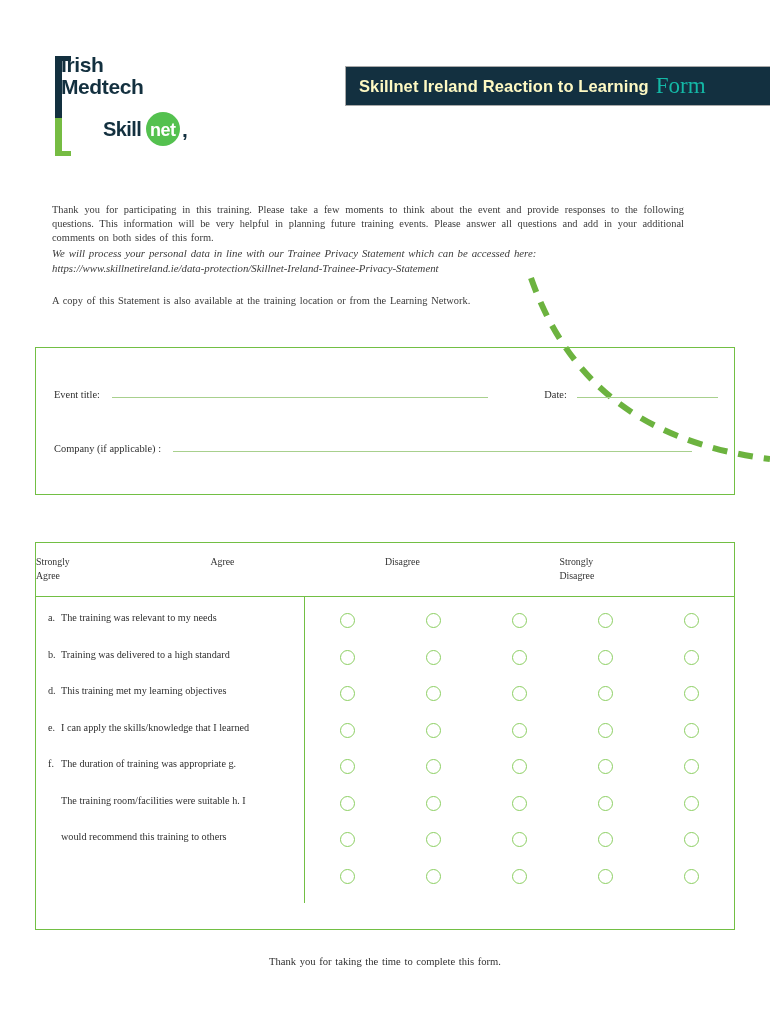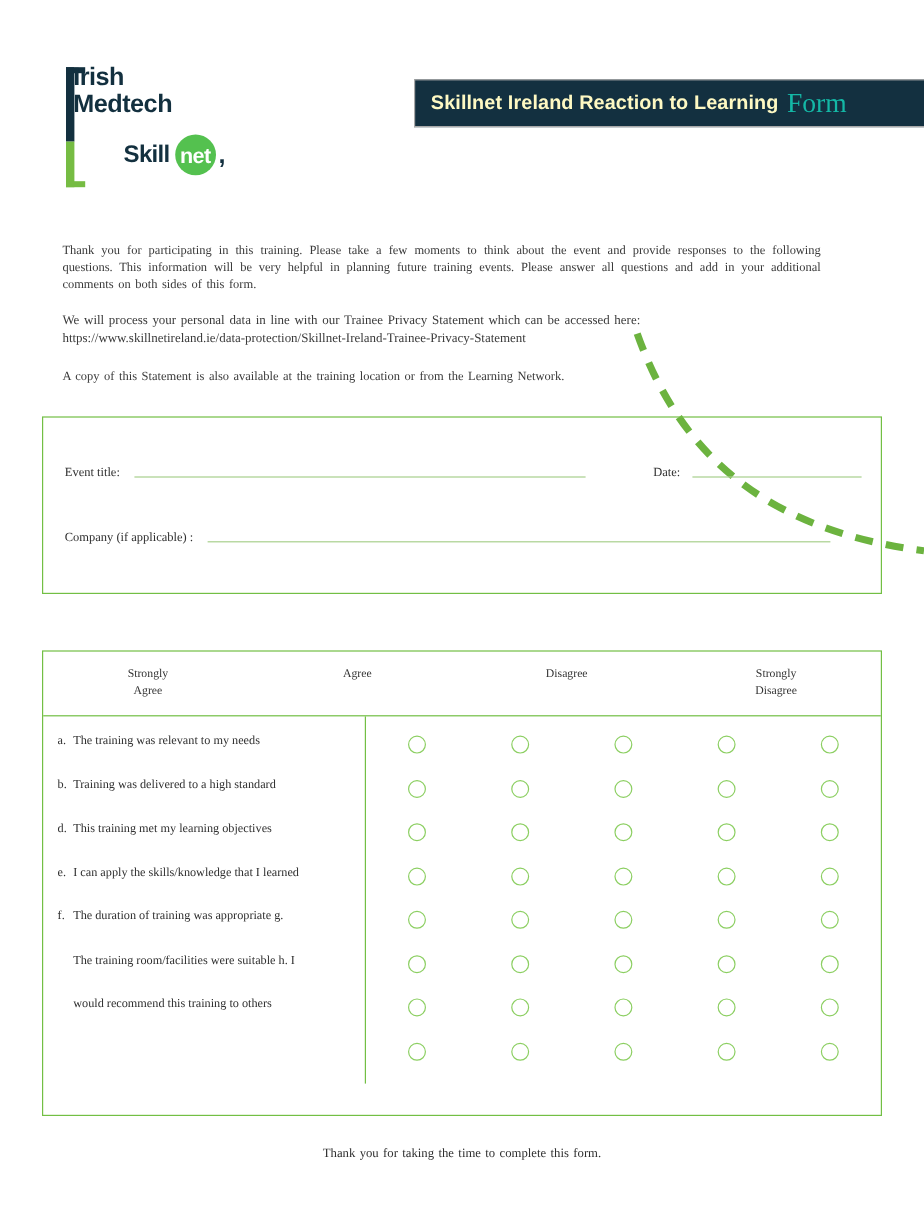--- a/index.html
+++ b/index.html
@@ -121,21 +121,21 @@
     left: 52px; top: 203px;
     width: 632px;
   }
   .para {
     font-size: 10.4px;
     line-height: 14.2px;
     color: #3a3a3a;
     word-spacing: 1.2px;
     text-align: justify;
   }
-  #para2 { margin-top: 14px; text-align: left; font-size: 10.8px; line-height: 15px;}
+  #para2 { text-align: left; font-size: 10.8px; line-height: 15px; font-style: italic;}
   #para3 { margin-top: 18px; text-align: left; font-size: 10.4px;}
 
   
   #curve {
     position: absolute;
     left: 0; top: 0;
     width: 770px; height: 1024px;
     pointer-events: none;
   }
 
@@ -190,21 +190,20 @@
     padding: 12px 14px 0 16px;
     border-right: 1.5px solid #72bf44;
   }
   #head-right {
     flex: 1;
     display: flex;
     border-bottom: 1px solid #72bf44;
   }
   .head-col {
     flex: 1;
-    text-align: center;
     padding-top: 12px;
     font-size: 9.8px;
     line-height: 13.5px;
     color: #333333;
   }
   #survey-body {
     display: flex;
   }
   #body-left {
     width: 269px;

